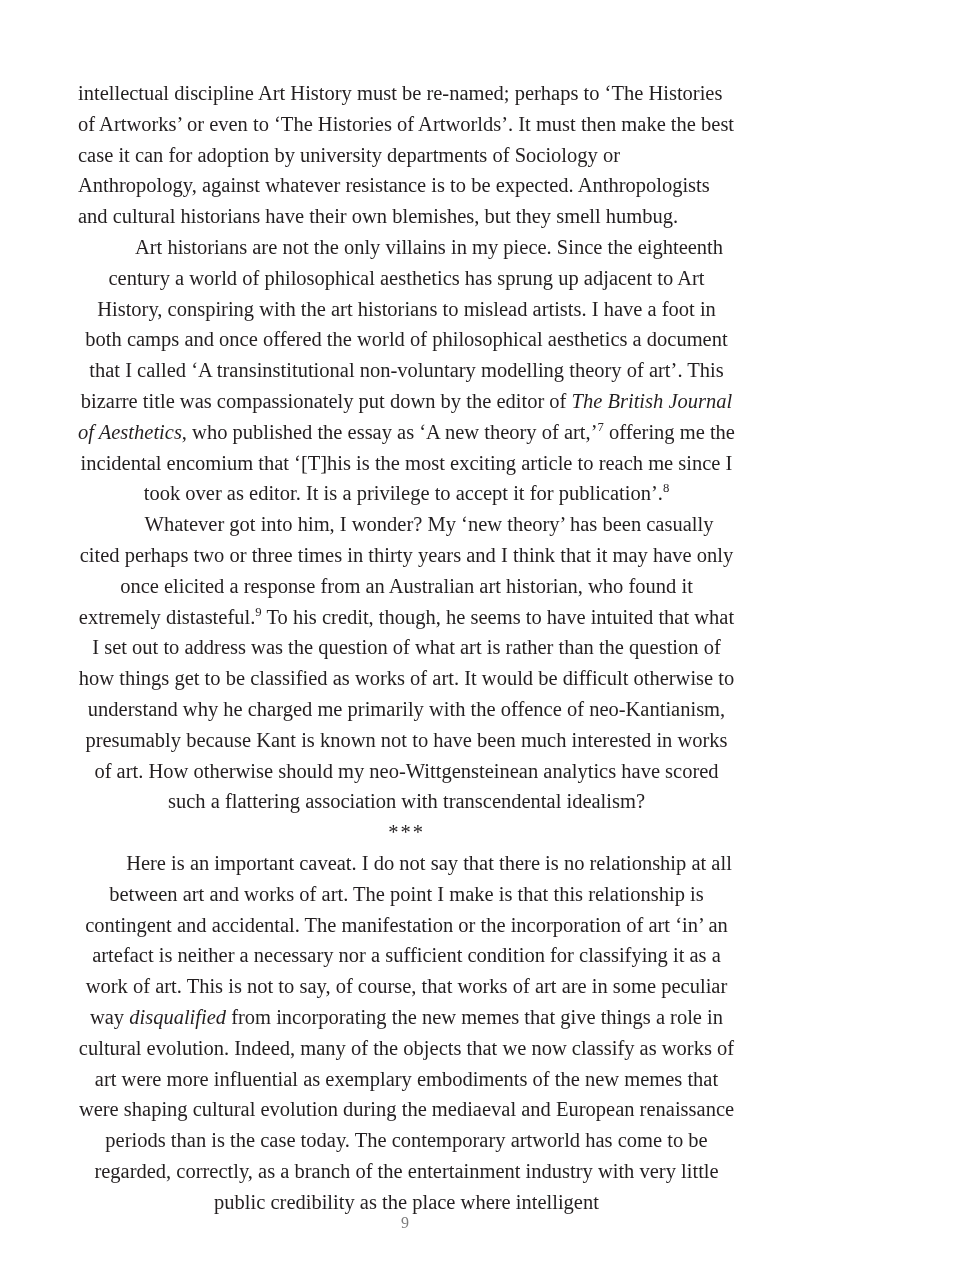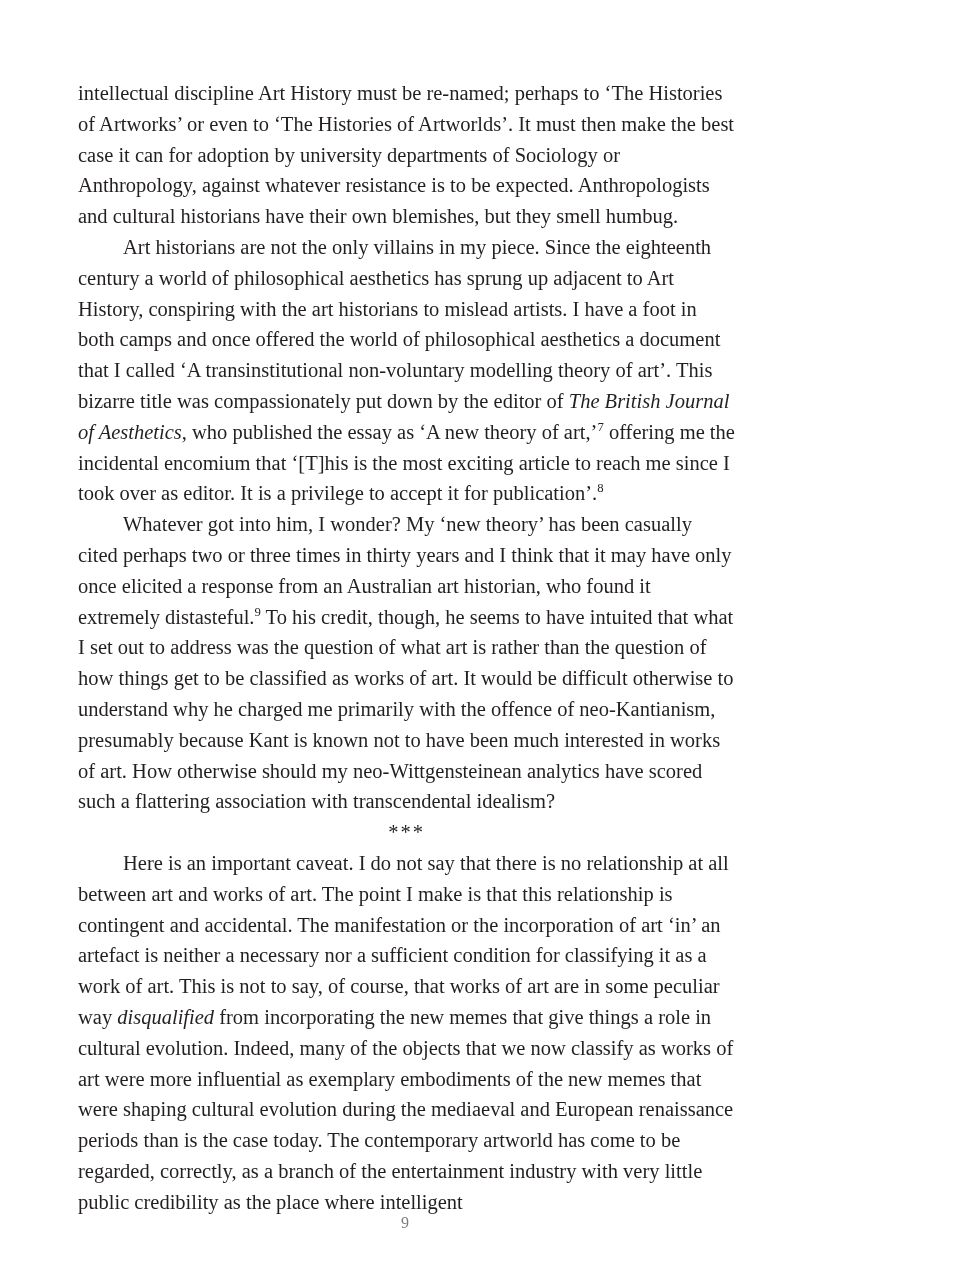--- a/index.html
+++ b/index.html
@@ -24,20 +24,21 @@
     font-size: 20.5px;
     line-height: 30.8px;
     text-align: left;
     color: #231f20;
   }
   .body-text p {
     margin: 0;
   }
   .body-text p.indent {
     text-indent: 45px;
+    text-align: center;
   }
   .italic {
     font-style: italic;
   }
   sup {
     font-size: 0.62em;
     vertical-align: super;
     line-height: 0;
   }
   .divider {

